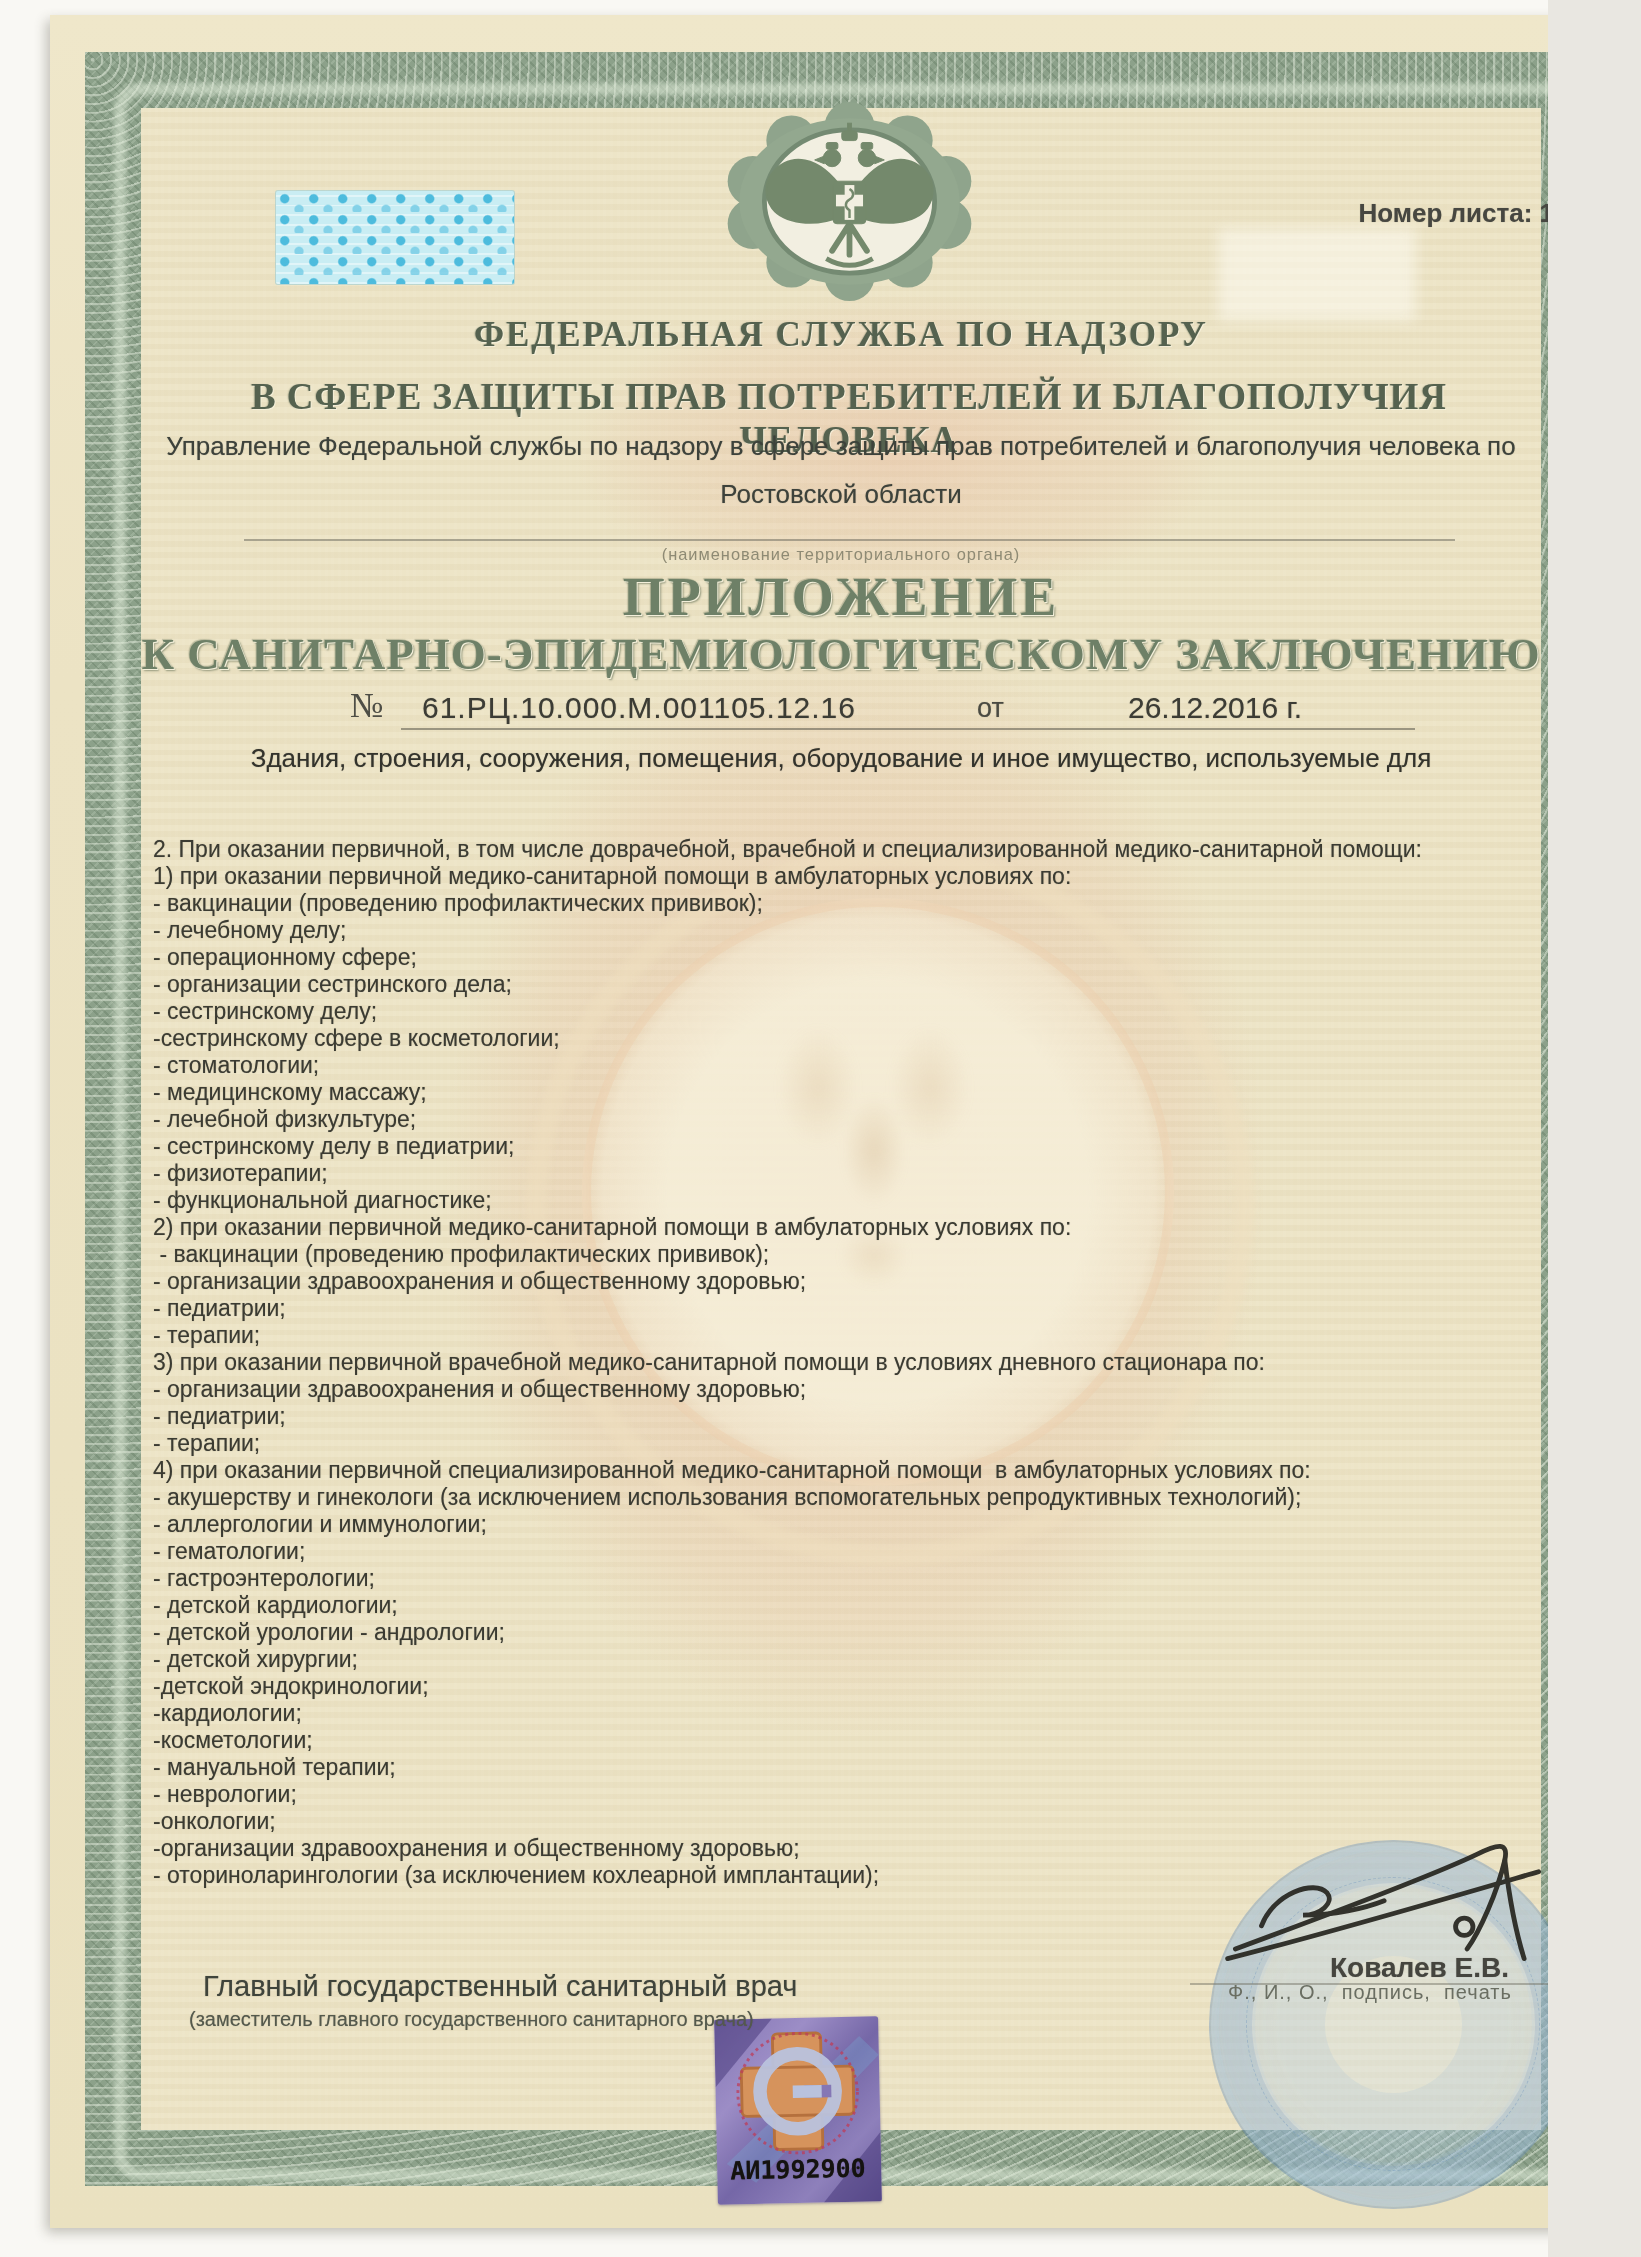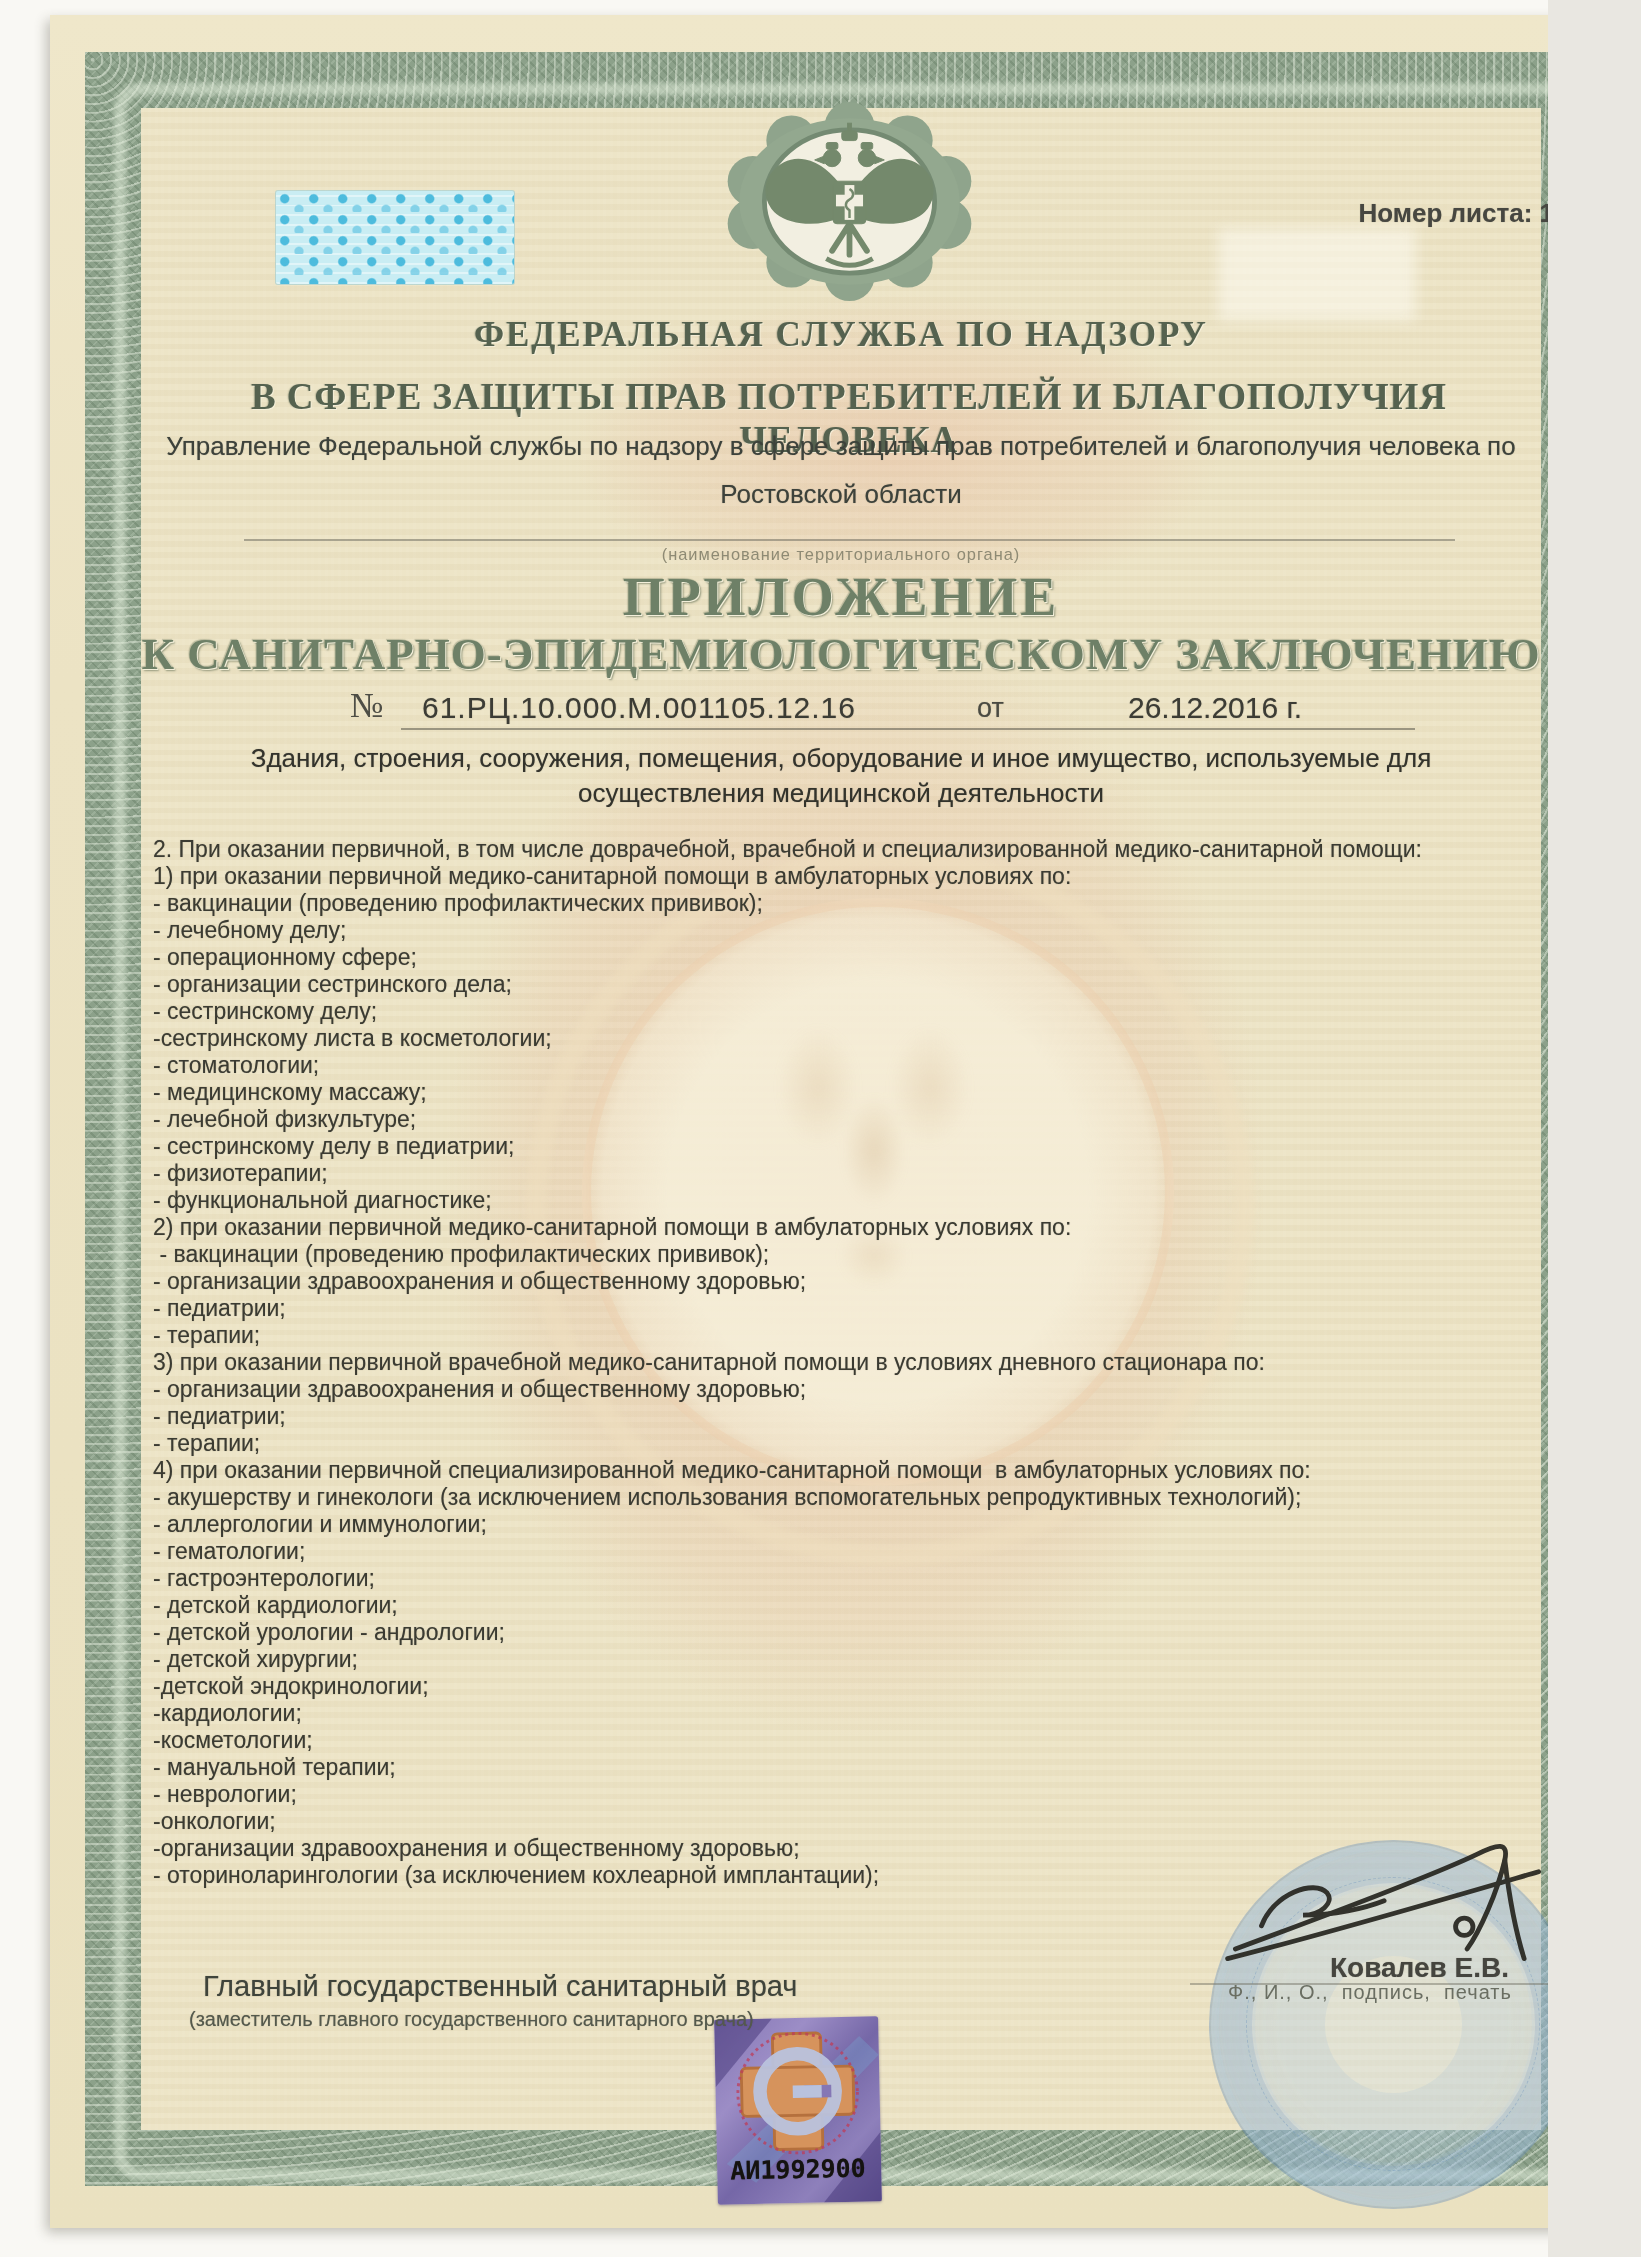--- a/index.html
+++ b/index.html
@@ -152,39 +152,38 @@
   <div class="t center embossed" style="top:566px;font-size:54px;letter-spacing:2.9px;">ПРИЛОЖЕНИЕ</div>
   <div class="t center embossed" style="top:628px;font-size:45px;letter-spacing:1px;">К САНИТАРНО-ЭПИДЕМИОЛОГИЧЕСКОМУ ЗАКЛЮЧЕНИЮ</div>
 
   <div class="t" style="left:350px;top:686px;font-family:'Liberation Serif',serif;font-size:35px;color:#4e4e46;">№</div>
   <div class="num-underline"></div>
   <div class="t scan-soft" style="left:422px;top:691px;font-size:30px;letter-spacing:1px;color:#3c3c35;">61.РЦ.10.000.М.001105.12.16</div>
   <div class="t scan-soft" style="left:977px;top:693px;font-size:27px;color:#4a4a42;">от</div>
   <div class="t scan-soft" style="left:1128px;top:691px;font-size:30px;color:#3c3c35;">26.12.2016 г.</div>
 
   <div class="t center scan-soft" style="top:743px;font-size:26px;color:#33332c;">Здания, строения, сооружения, помещения, оборудование и иное имущество, используемые для</div>
-  <div class="t center scan-soft" style="top:778px;font-size:26px;color:#33332c;">осуществления медицинской деятельности</div>
 
   <div class="body-list">
 
       <div class="body-line">2. При оказании первичной, в том числе доврачебной, врачебной и специализированной медико-санитарной помощи:</div>
 
       <div class="body-line">1) при оказании первичной медико-санитарной помощи в амбулаторных условиях по:</div>
 
       <div class="body-line">- вакцинации (проведению профилактических прививок);</div>
 
       <div class="body-line">- лечебному делу;</div>
 
       <div class="body-line">- операционному сфере;</div>
 
       <div class="body-line">- организации сестринского дела;</div>
 
       <div class="body-line">- сестринскому делу;</div>
 
-      <div class="body-line">-сестринскому листа в косметологии;</div>
+      <div class="body-line">-сестринскому сфере в косметологии;</div>
 
       <div class="body-line">- стоматологии;</div>
 
       <div class="body-line">- медицинскому массажу;</div>
 
       <div class="body-line">- лечебной физкультуре;</div>
 
       <div class="body-line">- сестринскому делу в педиатрии;</div>
 
       <div class="body-line">- физиотерапии;</div>

